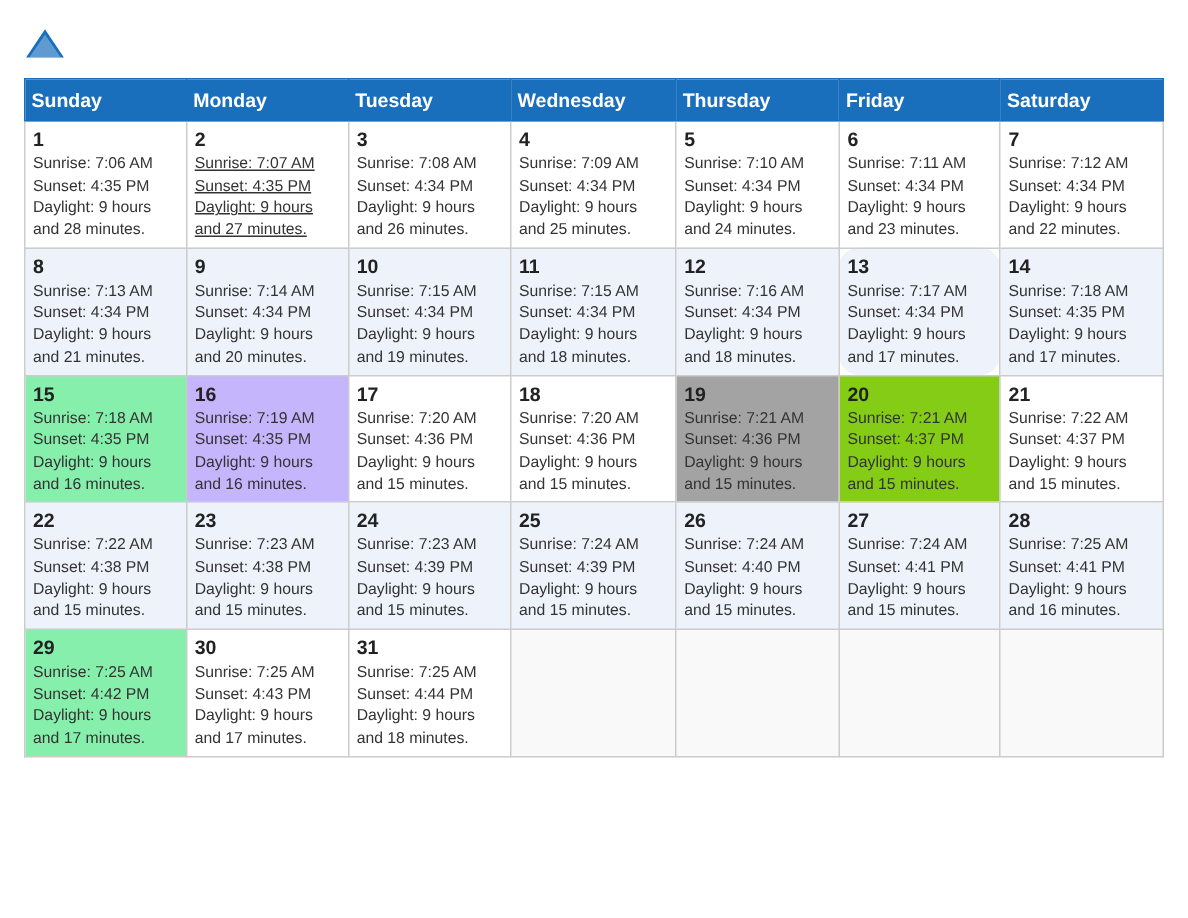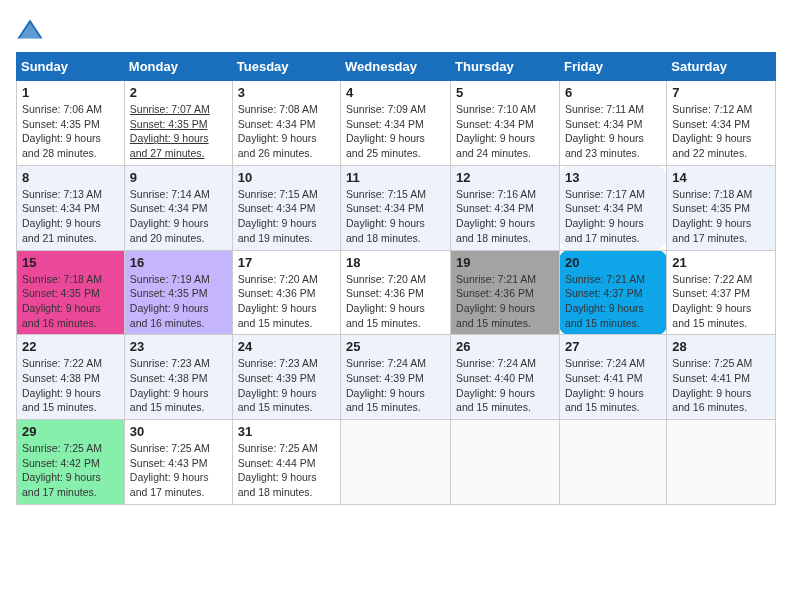--- a/index.html
+++ b/index.html
@@ -211,21 +211,21 @@
 Daylight: 9 hours and 17 minutes.</div>
         </td>
         <td style="background-color: rgb(238, 243, 251);">
           <span class="day-number">14</span>
           <div class="day-info" style="white-space: pre-line;">Sunrise: 7:18 AM
 Sunset: 4:35 PM
 Daylight: 9 hours and 17 minutes.</div>
         </td>
       </tr>
       <tr>
-        <td style="background-color: #ec4899;">
+        <td style="background-color: #86efac;">
           <span class="day-number">15</span>
           <div class="day-info" style="white-space: pre-line;">Sunrise: 7:18 AM
 Sunset: 4:35 PM
 Daylight: 9 hours and 16 minutes.</div>
         </td>
         <td style="background-color: #c4b5fd;">
           <span class="day-number">16</span>
           <div class="day-info" style="white-space: pre-line;">Sunrise: 7:19 AM
 Sunset: 4:35 PM
 Daylight: 9 hours and 16 minutes.</div>
@@ -241,21 +241,21 @@
           <div class="day-info" style="white-space: pre-line;">Sunrise: 7:20 AM
 Sunset: 4:36 PM
 Daylight: 9 hours and 15 minutes.</div>
         </td>
         <td style="background-color: #a3a3a3;">
           <span class="day-number">19</span>
           <div class="day-info" style="white-space: pre-line;">Sunrise: 7:21 AM
 Sunset: 4:36 PM
 Daylight: 9 hours and 15 minutes.</div>
         </td>
-        <td style="background-color: #0ea5e9; border-radius: 10px;">
+        <td style="background-color: #84cc16;">
           <span class="day-number">20</span>
           <div class="day-info" style="white-space: pre-line;">Sunrise: 7:21 AM
 Sunset: 4:37 PM
 Daylight: 9 hours and 15 minutes.</div>
         </td>
         <td style="background-color: rgb(255, 255, 255);">
           <span class="day-number">21</span>
           <div class="day-info" style="white-space: pre-line;">Sunrise: 7:22 AM
 Sunset: 4:37 PM
 Daylight: 9 hours and 15 minutes.</div>

